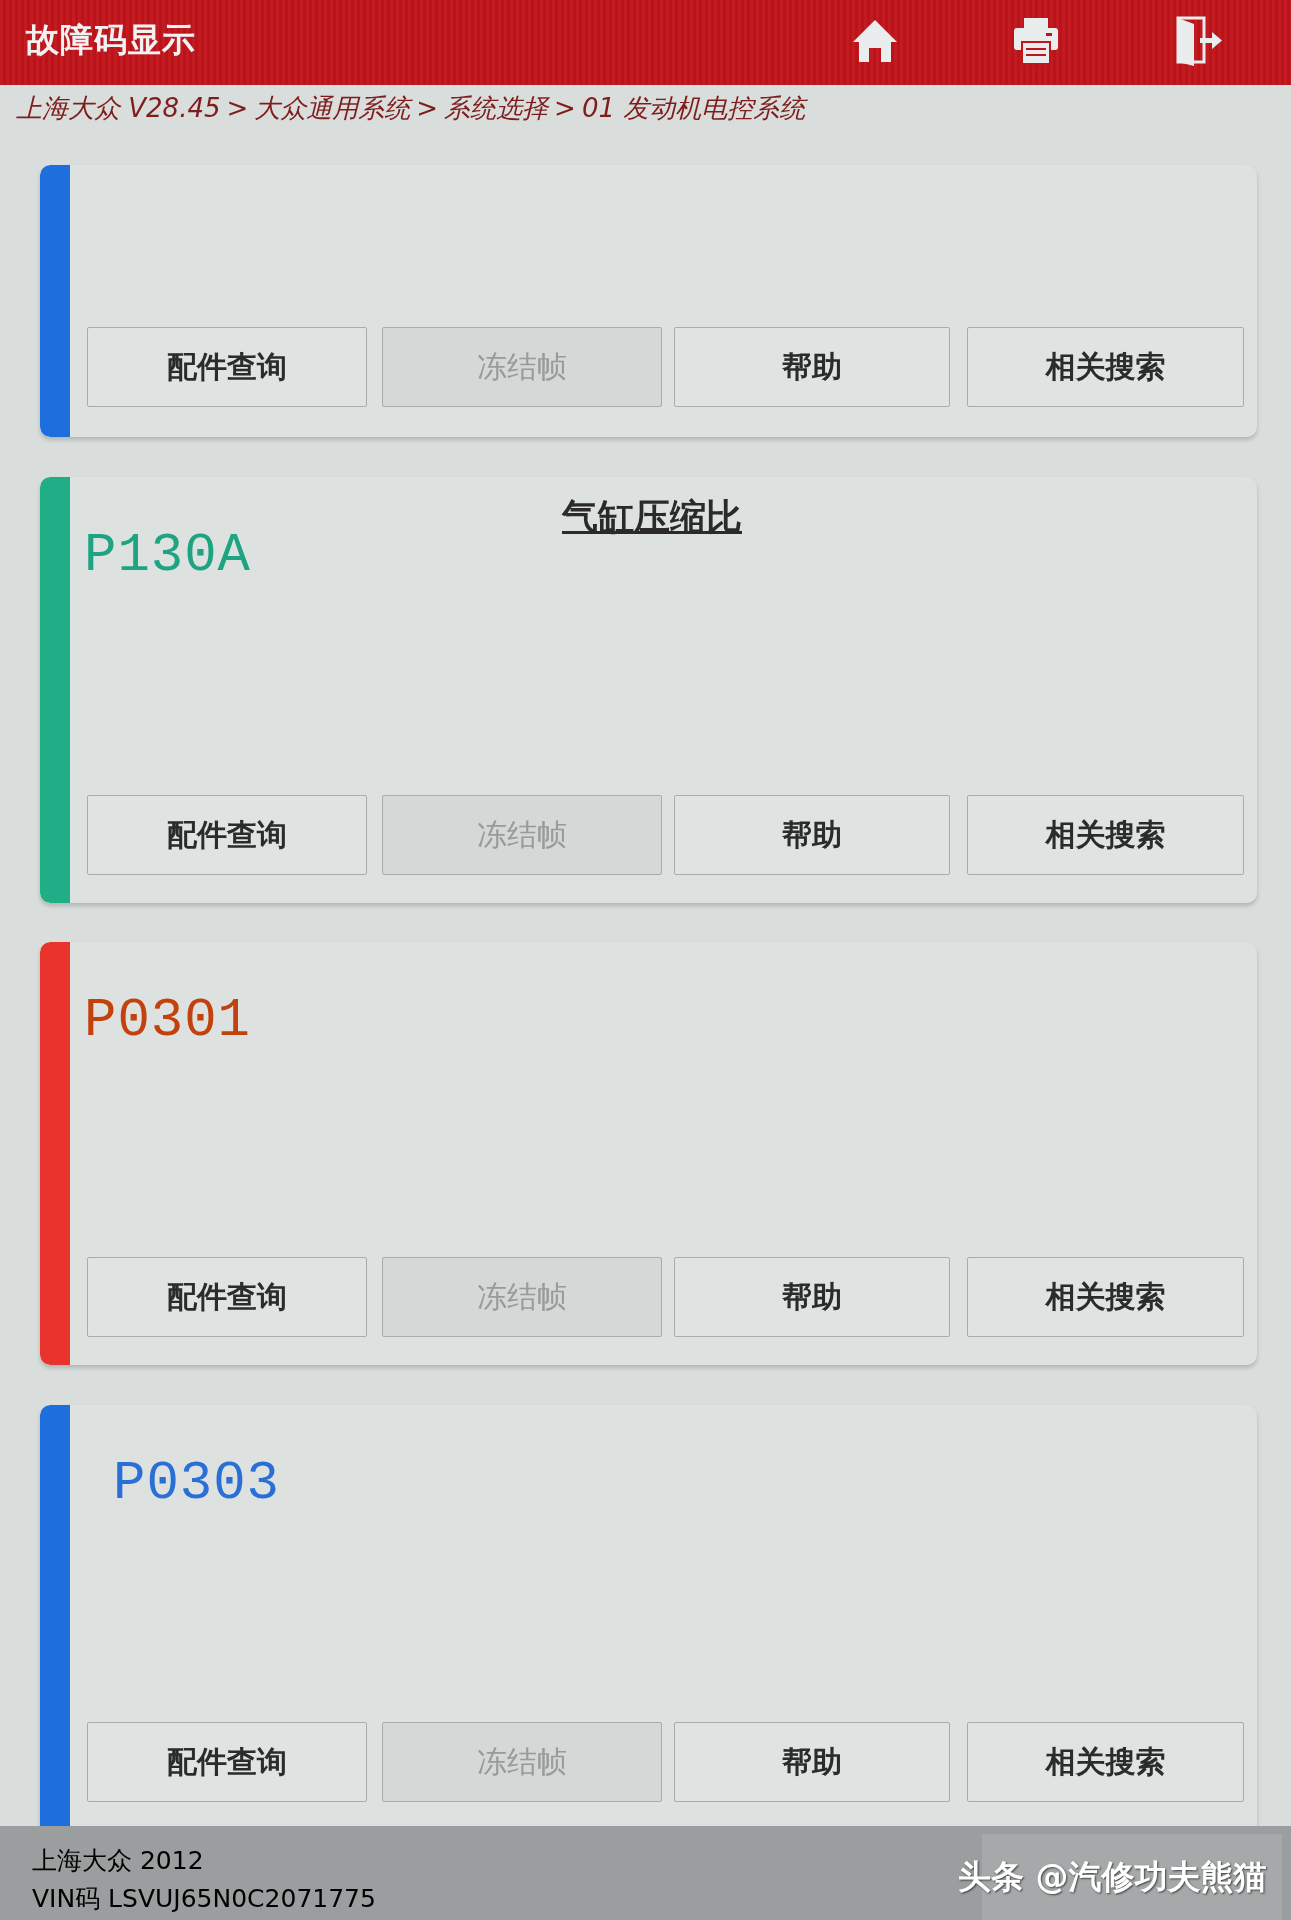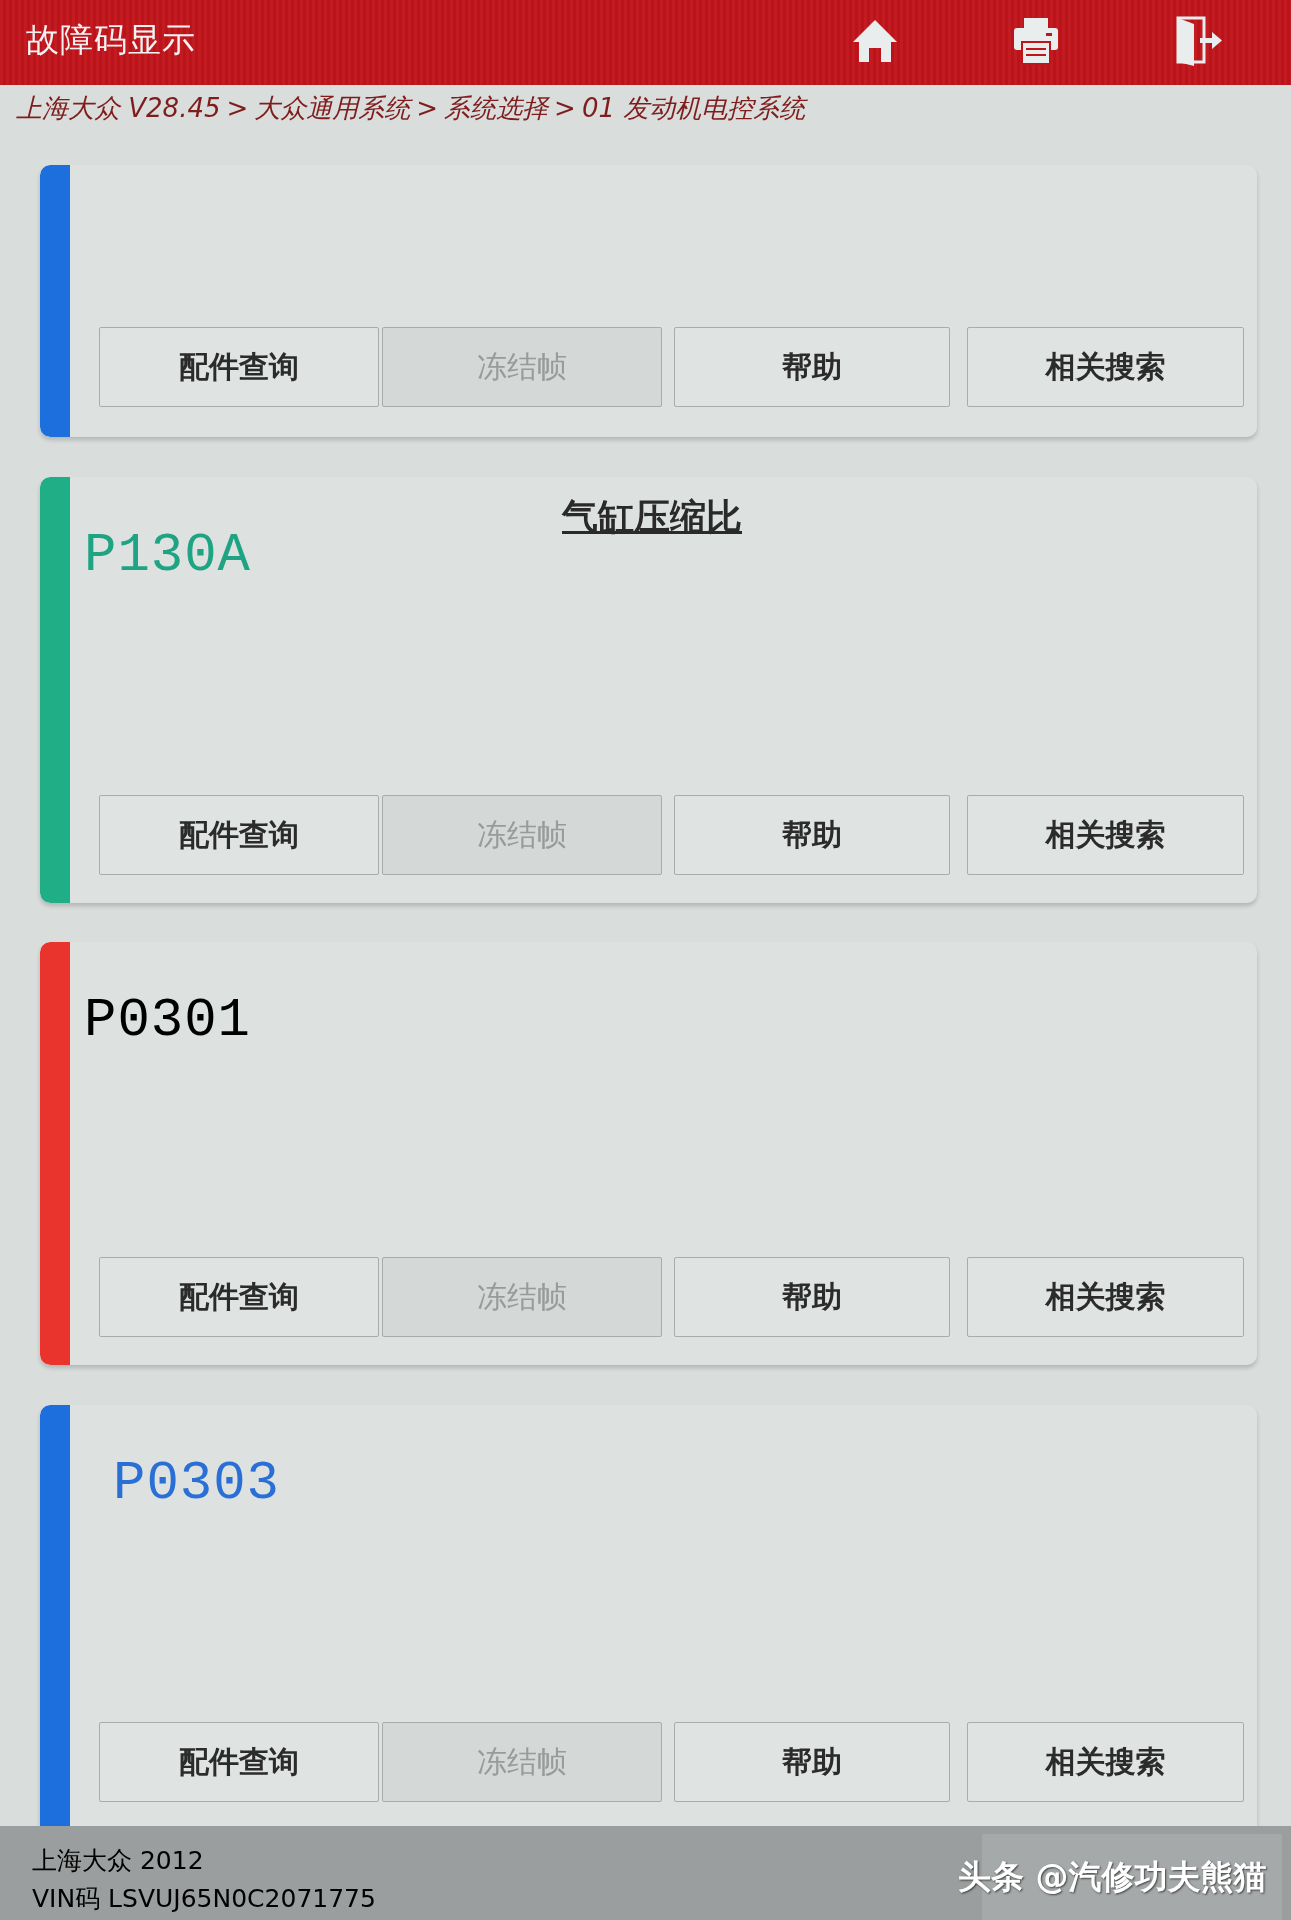--- a/index.html
+++ b/index.html
@@ -8,21 +8,21 @@
     background: #d9dedd;
     font-family: "DejaVu Sans", "Liberation Sans", sans-serif;
   }
   .header {
     position: absolute; left: 0; top: 0; width: 1291px; height: 85px;
     background: #c0141b;
     background-image: repeating-linear-gradient(90deg, rgba(255,255,255,0.03) 0 3px, rgba(0,0,0,0.03) 3px 6px);
   }
   .header-title {
     position: absolute; left: 26px; top: 18px;
-    color: #f2f2f2; font-size: 33px; font-weight: normal; letter-spacing: 1px;
+    color: #f2f2f2; font-size: 33px; font-weight: bold; letter-spacing: 1px;
   }
   .hdr-icon { position: absolute; top: 12px; width: 56px; height: 56px; }
   .hdr-icon svg { width: 100%; height: 100%; }
   .breadcrumb {
     position: absolute; left: 16px; top: 88px; height: 40px; line-height: 40px;
     color: #7f1d1d; font-size: 26px; font-style: italic; white-space: nowrap;
   }
   .bc-sep { margin: 0 6px; }
   .card {
     position: absolute; left: 40px; width: 1217px;
@@ -45,21 +45,21 @@
   }
   .btn-row { position: absolute; left: 47px; right: 15px; bottom: 28px; height: 80px; }
   .btn {
     position: absolute; top: 0; height: 78px;
     border: 1.5px solid #a8adac; border-radius: 2px;
     background: #dfe3e2;
     display: flex; align-items: center; justify-content: center;
     font-size: 30px; color: #2b2b2b; font-weight: bold;
   }
   .btn.disabled { color: #979b9a; background: #d4d8d7; font-weight: normal; }
-  .b0 { left: 12px; width: 278px; }
+  .b0 { left: 0; width: 278px; }
   .b1 { left: 295px; width: 278px; }
   .b2 { left: 587px; width: 274px; }
   .b3 { left: 880px; width: 275px; }
   .footer {
     position: absolute; left: 0; top: 1826px; width: 1291px; height: 94px;
     background: #9b9e9e;
   }
   .footer-line { position: absolute; left: 32px; font-size: 25px; color: #000000; white-space: nowrap; }
   .watermark-box {
     position: absolute; left: 982px; top: 1834px; width: 300px; height: 86px;
@@ -122,21 +122,21 @@
   <div class="btn-row" style="bottom:28px;">
     <div class="btn b0">配件查询</div>
     <div class="btn b1 disabled">冻结帧</div>
     <div class="btn b2">帮助</div>
     <div class="btn b3">相关搜索</div>
   </div>
 </div>
 
 <div class="card" style="top:942px; height:423px;">
   <div class="card-accent" style="background:#e8342c;"></div>
-  <div class="dtc-code" style="color:#000000;">P0301</div>
+  <div class="dtc-code" style="color:#c2410c;">P0301</div>
   <div class="btn-row" style="bottom:28px;">
     <div class="btn b0">配件查询</div>
     <div class="btn b1 disabled">冻结帧</div>
     <div class="btn b2">帮助</div>
     <div class="btn b3">相关搜索</div>
   </div>
 </div>
 
 <div class="card" style="top:1405px; height:421px; border-radius:10px 10px 0 0;">
   <div class="card-accent" style="background:#1c6fdc; border-radius:10px 0 0 0;"></div>

